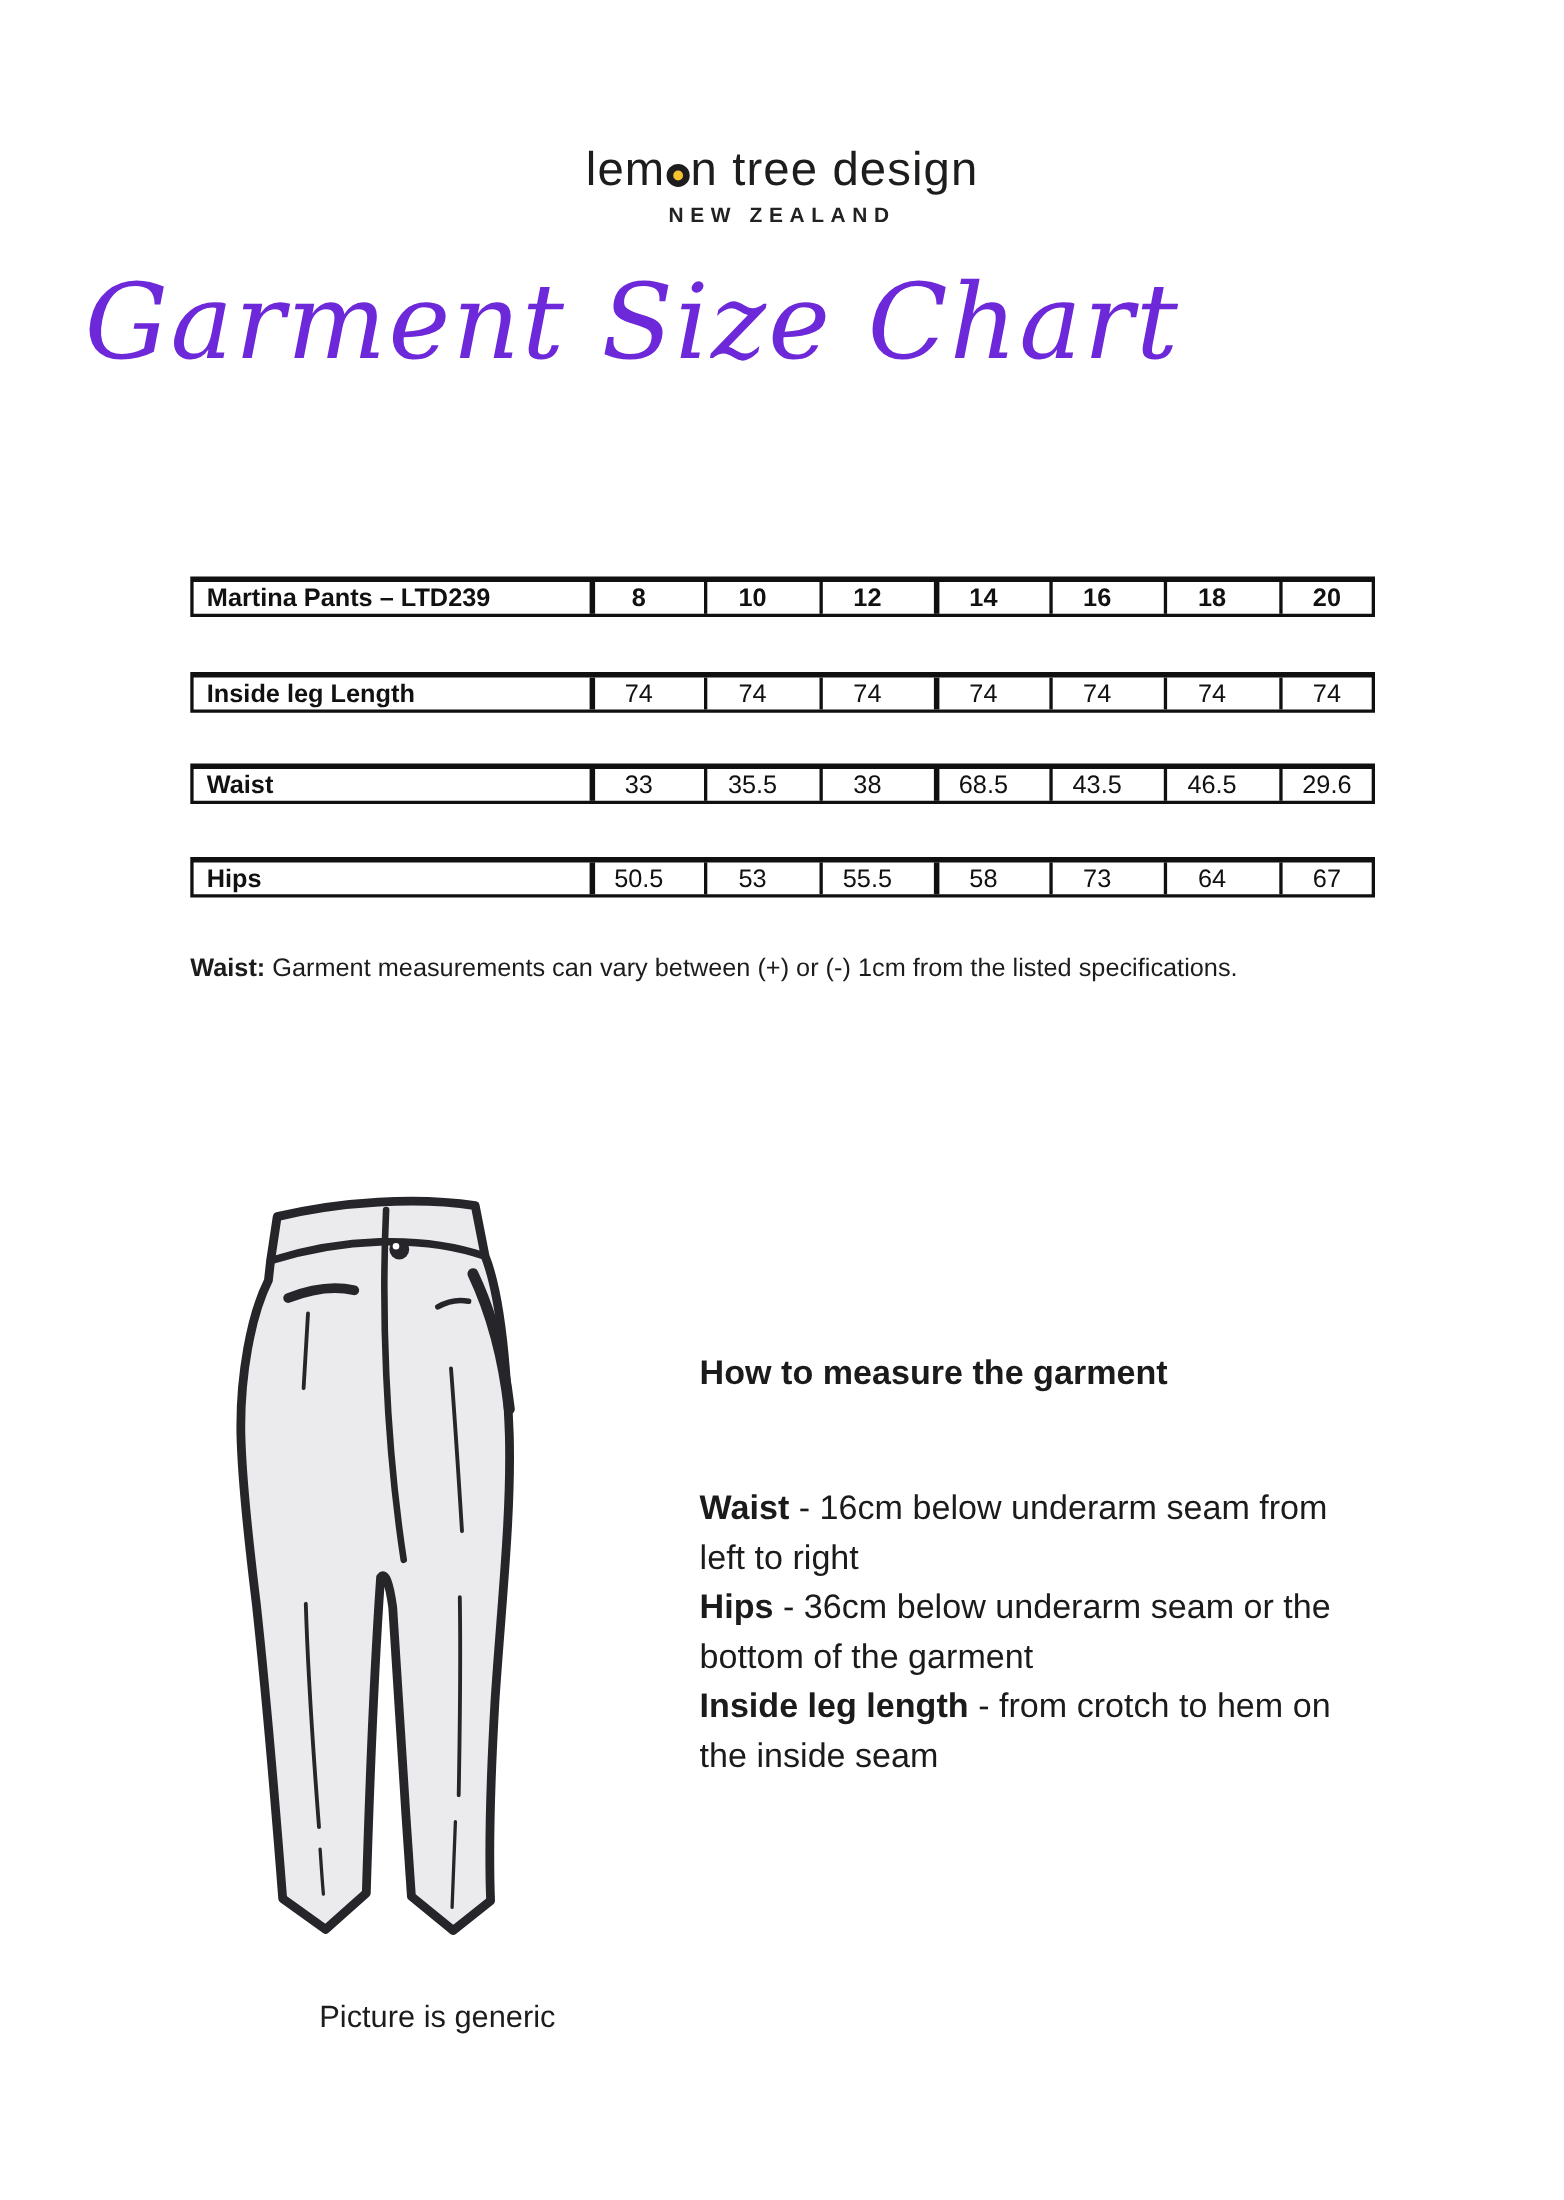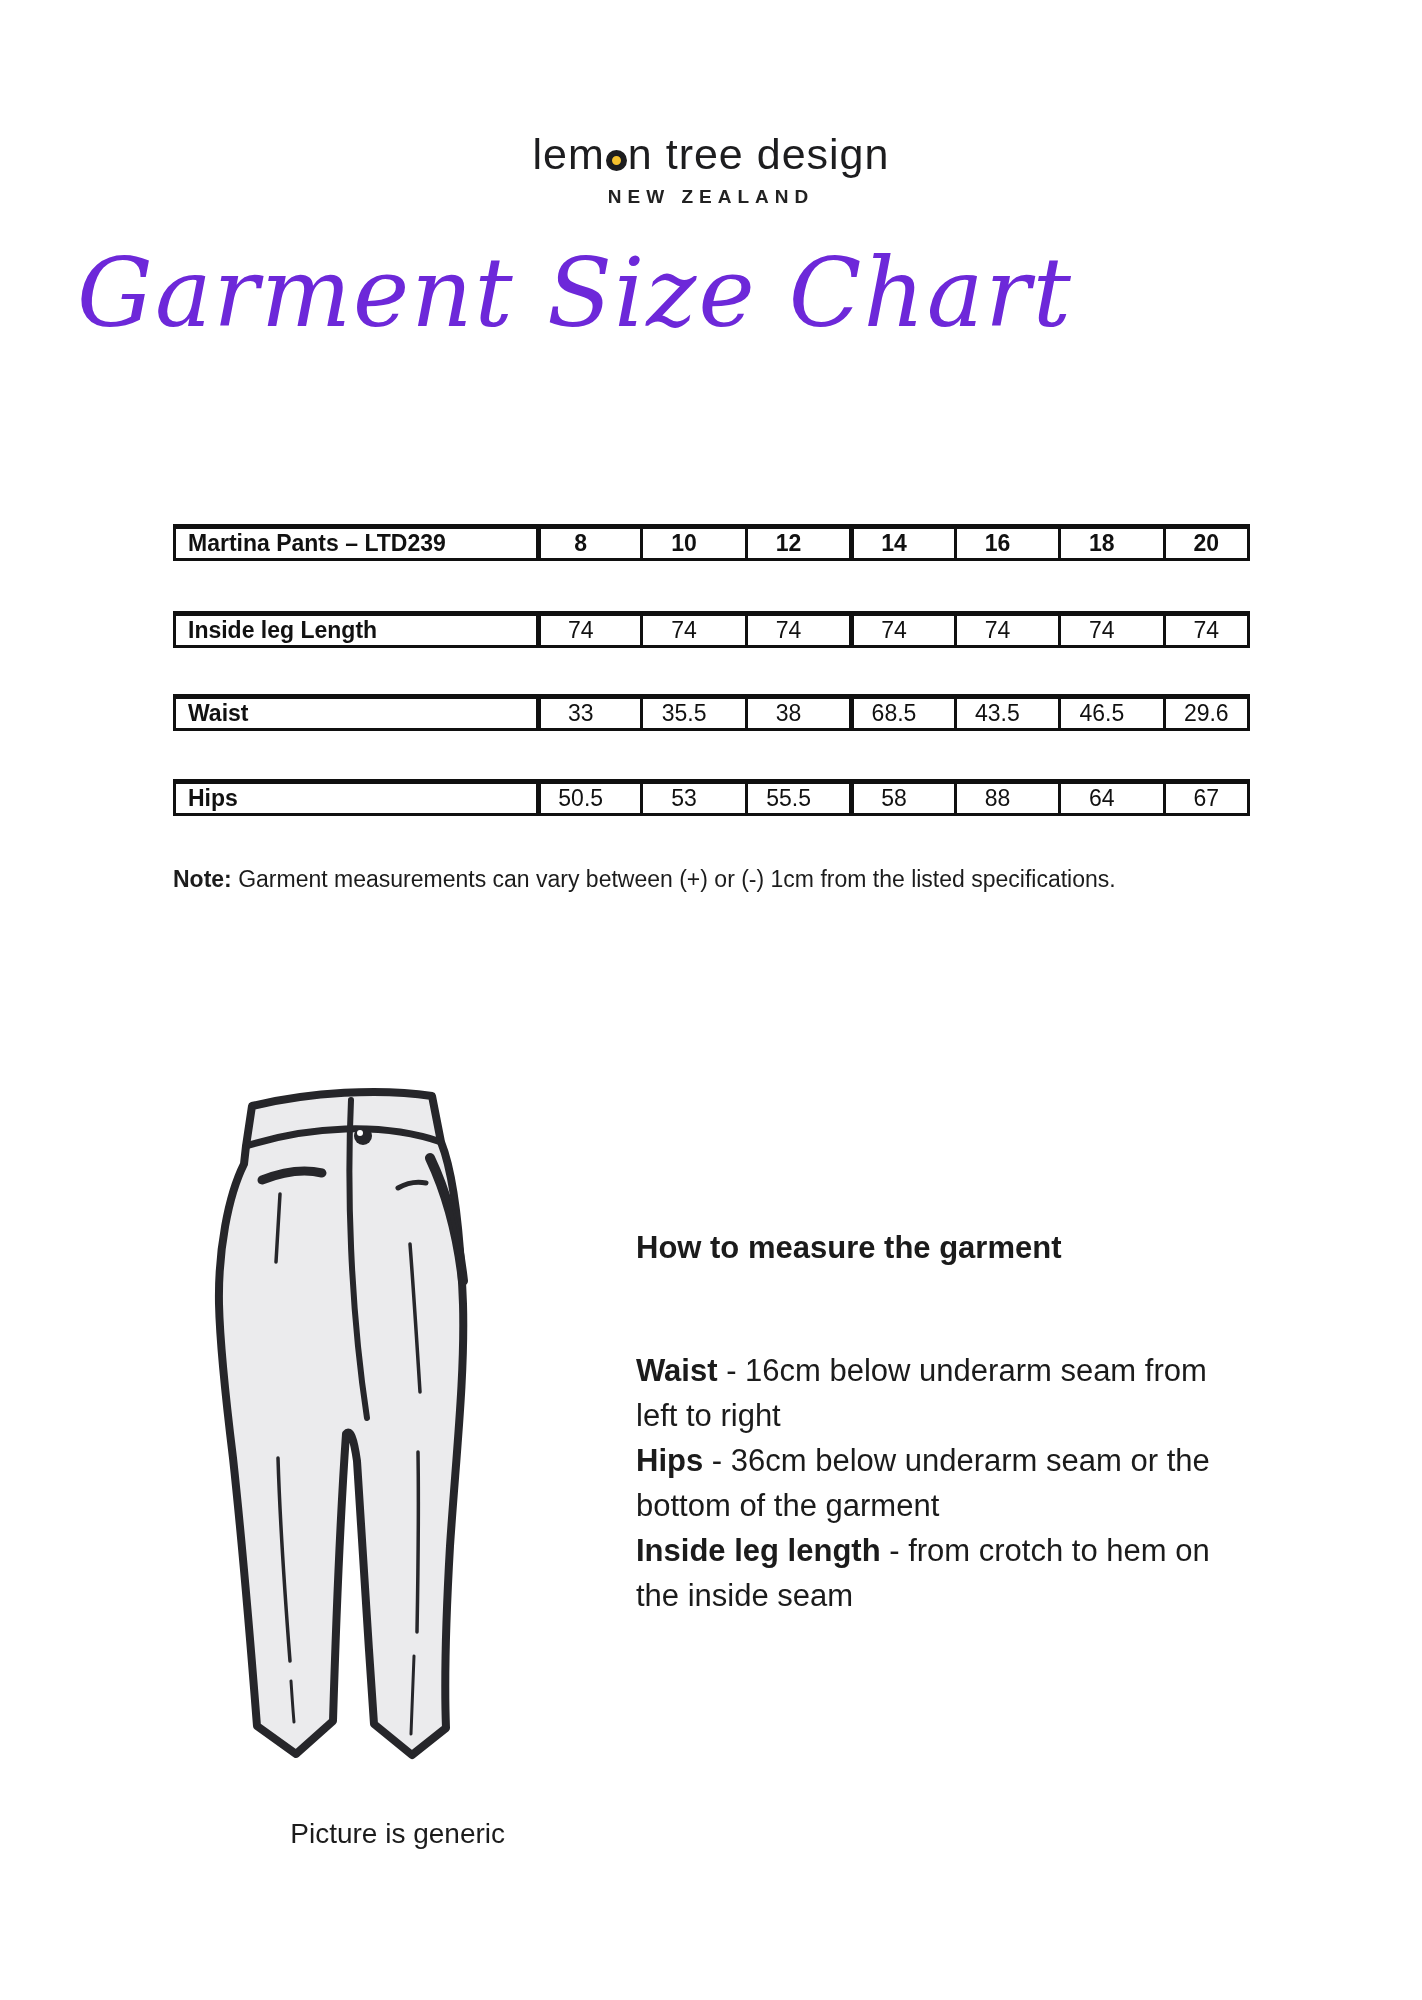--- a/index.html
+++ b/index.html
@@ -182,26 +182,26 @@
     <div class="cell">46.5</div>
     <div class="cell">29.6</div>
   </div>
 
   <div class="strip strip-4">
     <div class="cell label">Hips</div>
     <div class="cell">50.5</div>
     <div class="cell">53</div>
     <div class="cell">55.5</div>
     <div class="cell">58</div>
-    <div class="cell">88</div>
+    <div class="cell">73</div>
     <div class="cell">64</div>
     <div class="cell">67</div>
   </div>
 
-  <div class="note"><b>Note:</b><span> Garment measurements can vary between (+) or (-) 1cm from the listed specifications.</span></div>
+  <div class="note"><b>Waist:</b><span> Garment measurements can vary between (+) or (-) 1cm from the listed specifications.</span></div>
 
   <div class="pants-wrap">
     <svg width="290" height="700" viewBox="0 0 290 700">
 
       <path d="M52,30
                C110,16 180,12 232,20
                L241,66
                C253,96 260,150 263,228
                C265,300 256,380 250,470
                C246,540 244,600 246,652

